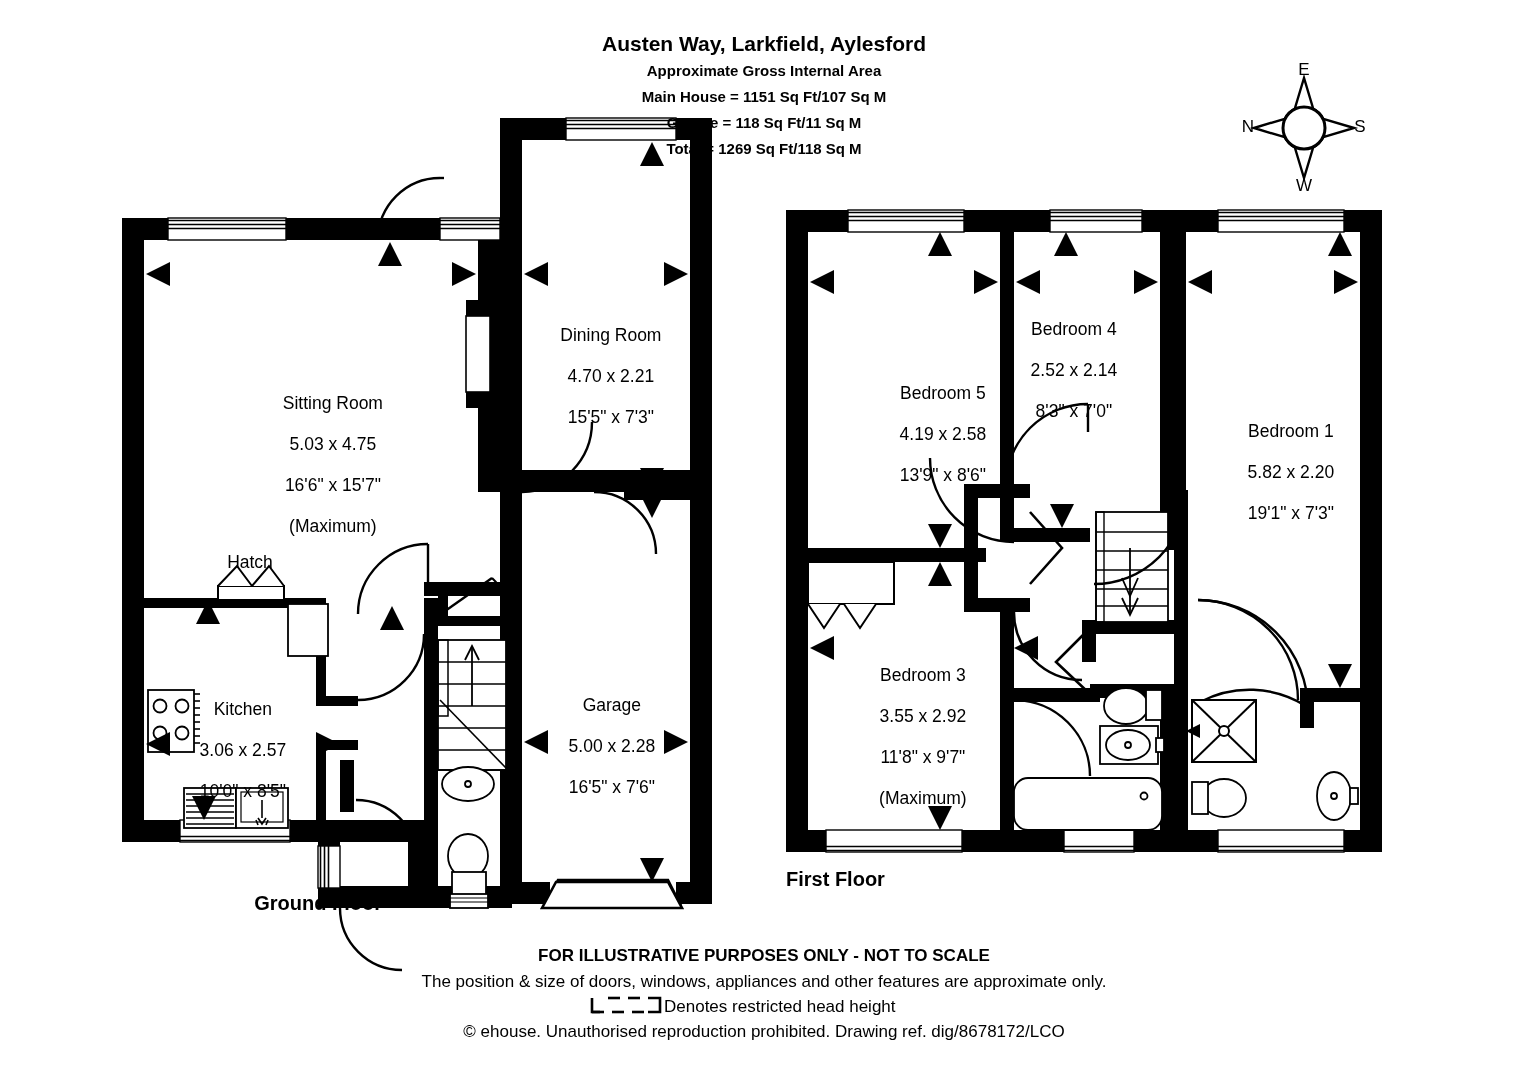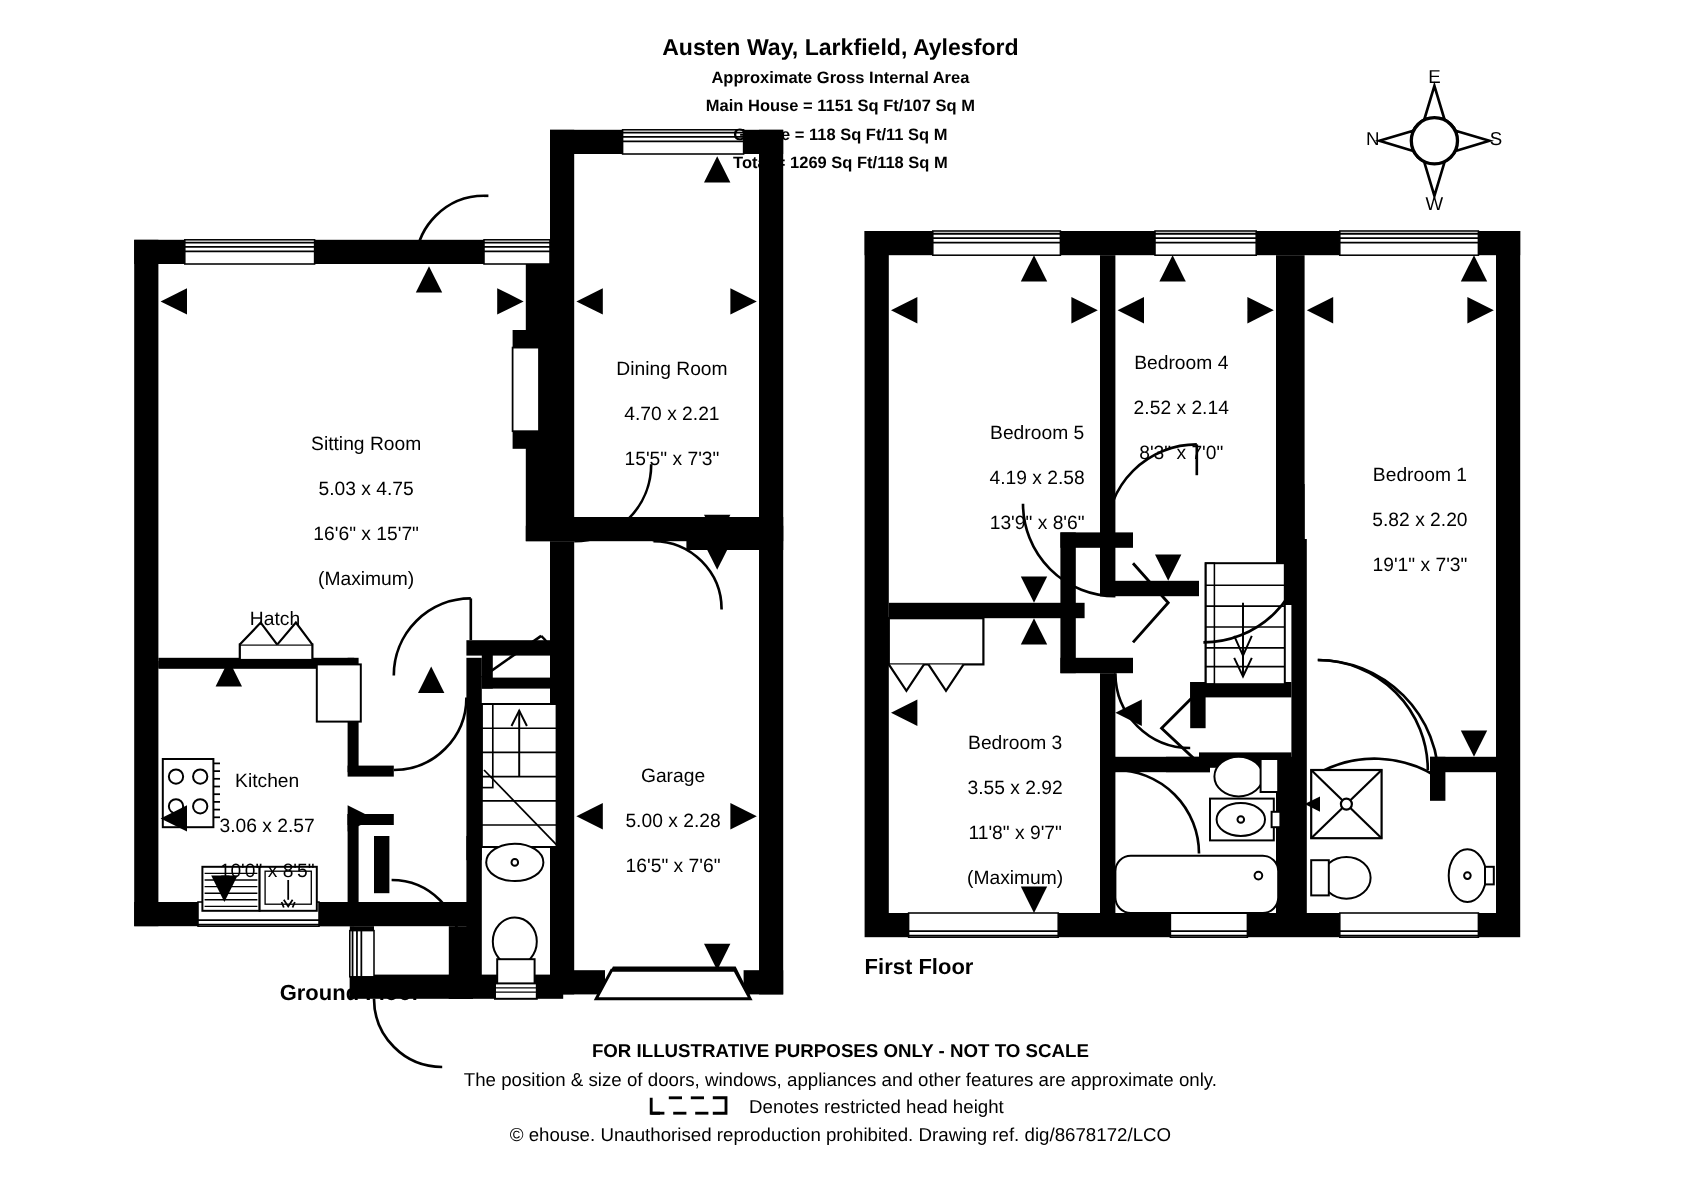--- a/index.html
+++ b/index.html
@@ -528,16 +528,16 @@
   <span>3.55 x 2.92</span><br>
   <span>11'8" x 9'7"</span><br>
   <span>(Maximum)</span>
 </div>
 
 <div class="txt floorlab" style="left:122px;top:868px;width:260px;text-align:right;margin-top:24px;">Ground Floor</div>
 <div class="txt floorlab" style="left:786px;top:868px;width:260px;text-align:left;">First Floor</div>
 
 <div class="txt foot" style="left:334px;top:972px;width:860px;">The position &amp; size of doors, windows, appliances and other features are approximate only.</div>
 <div class="txt foot-b" style="left:364px;top:946px;width:800px;">FOR ILLUSTRATIVE PURPOSES ONLY - NOT TO SCALE</div>
-<div class="txt foot" style="left:664px;top:997px;width:420px;text-align:left;margin-left:17px;">Denotes restricted head height</div>
+<div class="txt foot" style="left:664px;top:997px;width:420px;text-align:left;">Denotes restricted head height</div>
 <div class="txt foot" style="left:334px;top:1022px;width:860px;">© ehouse. Unauthorised reproduction prohibited. Drawing ref. dig/8678172/LCO</div>
 
 </div>
 
 </body></html>

